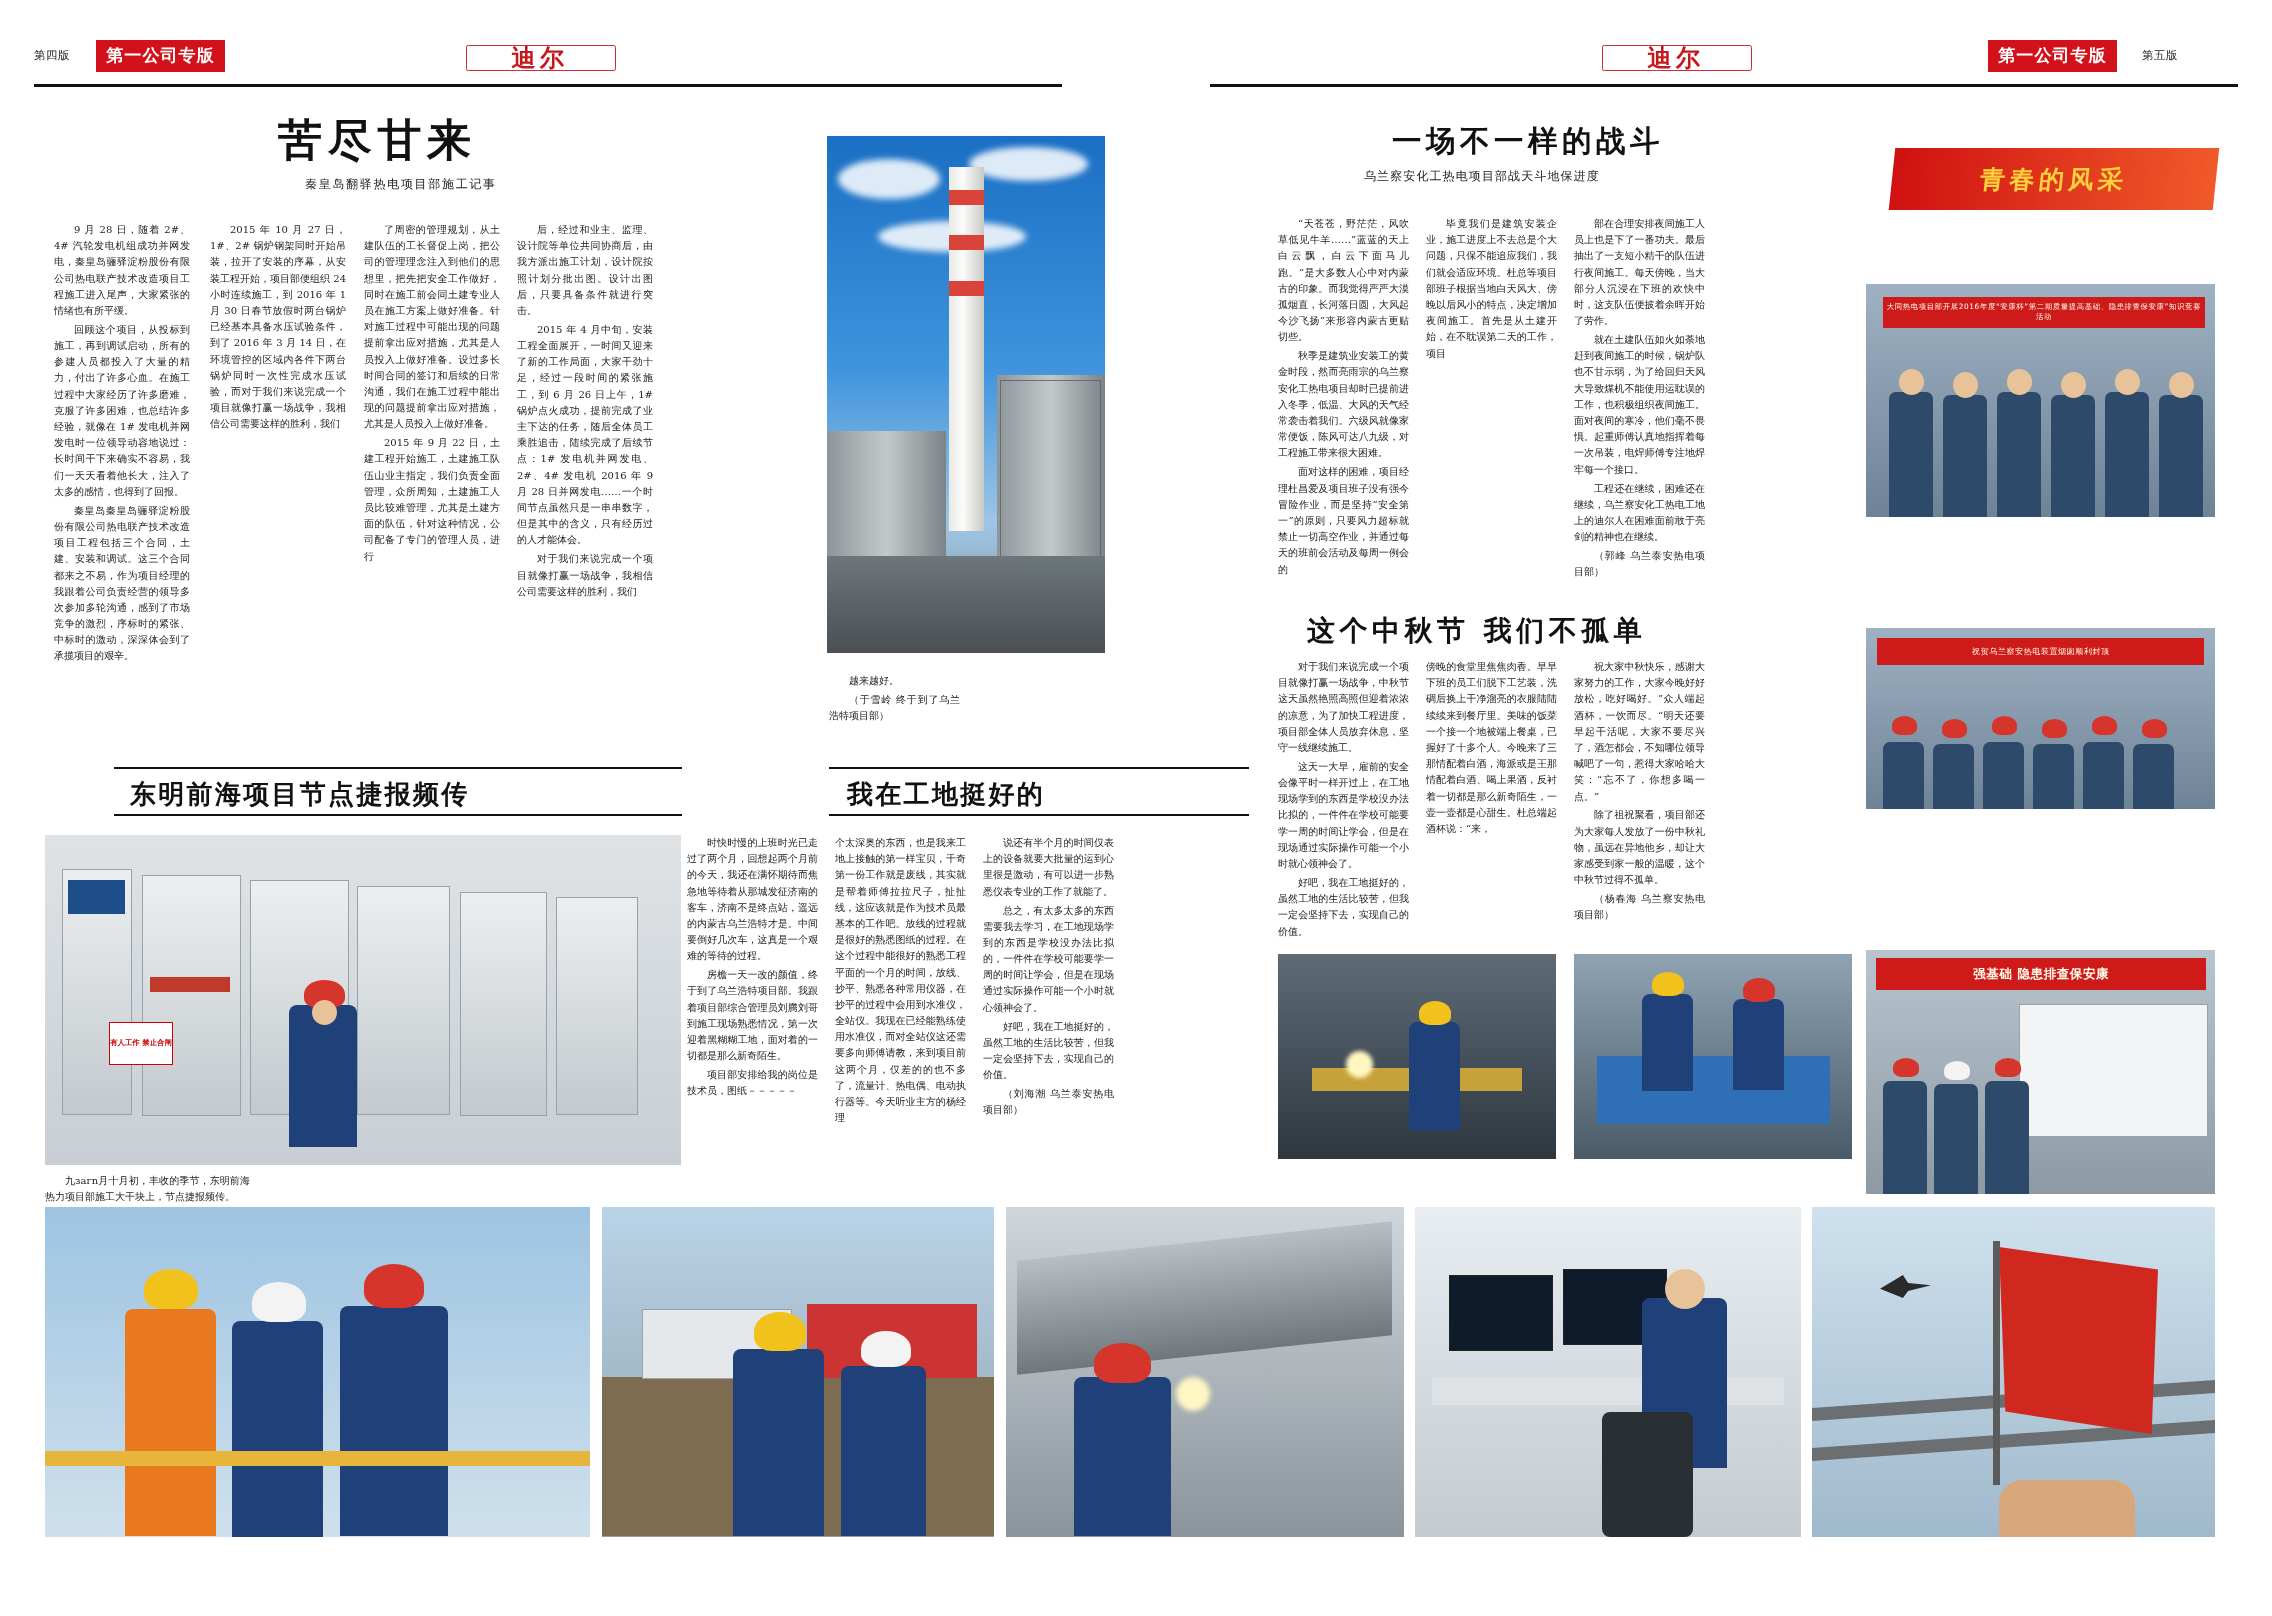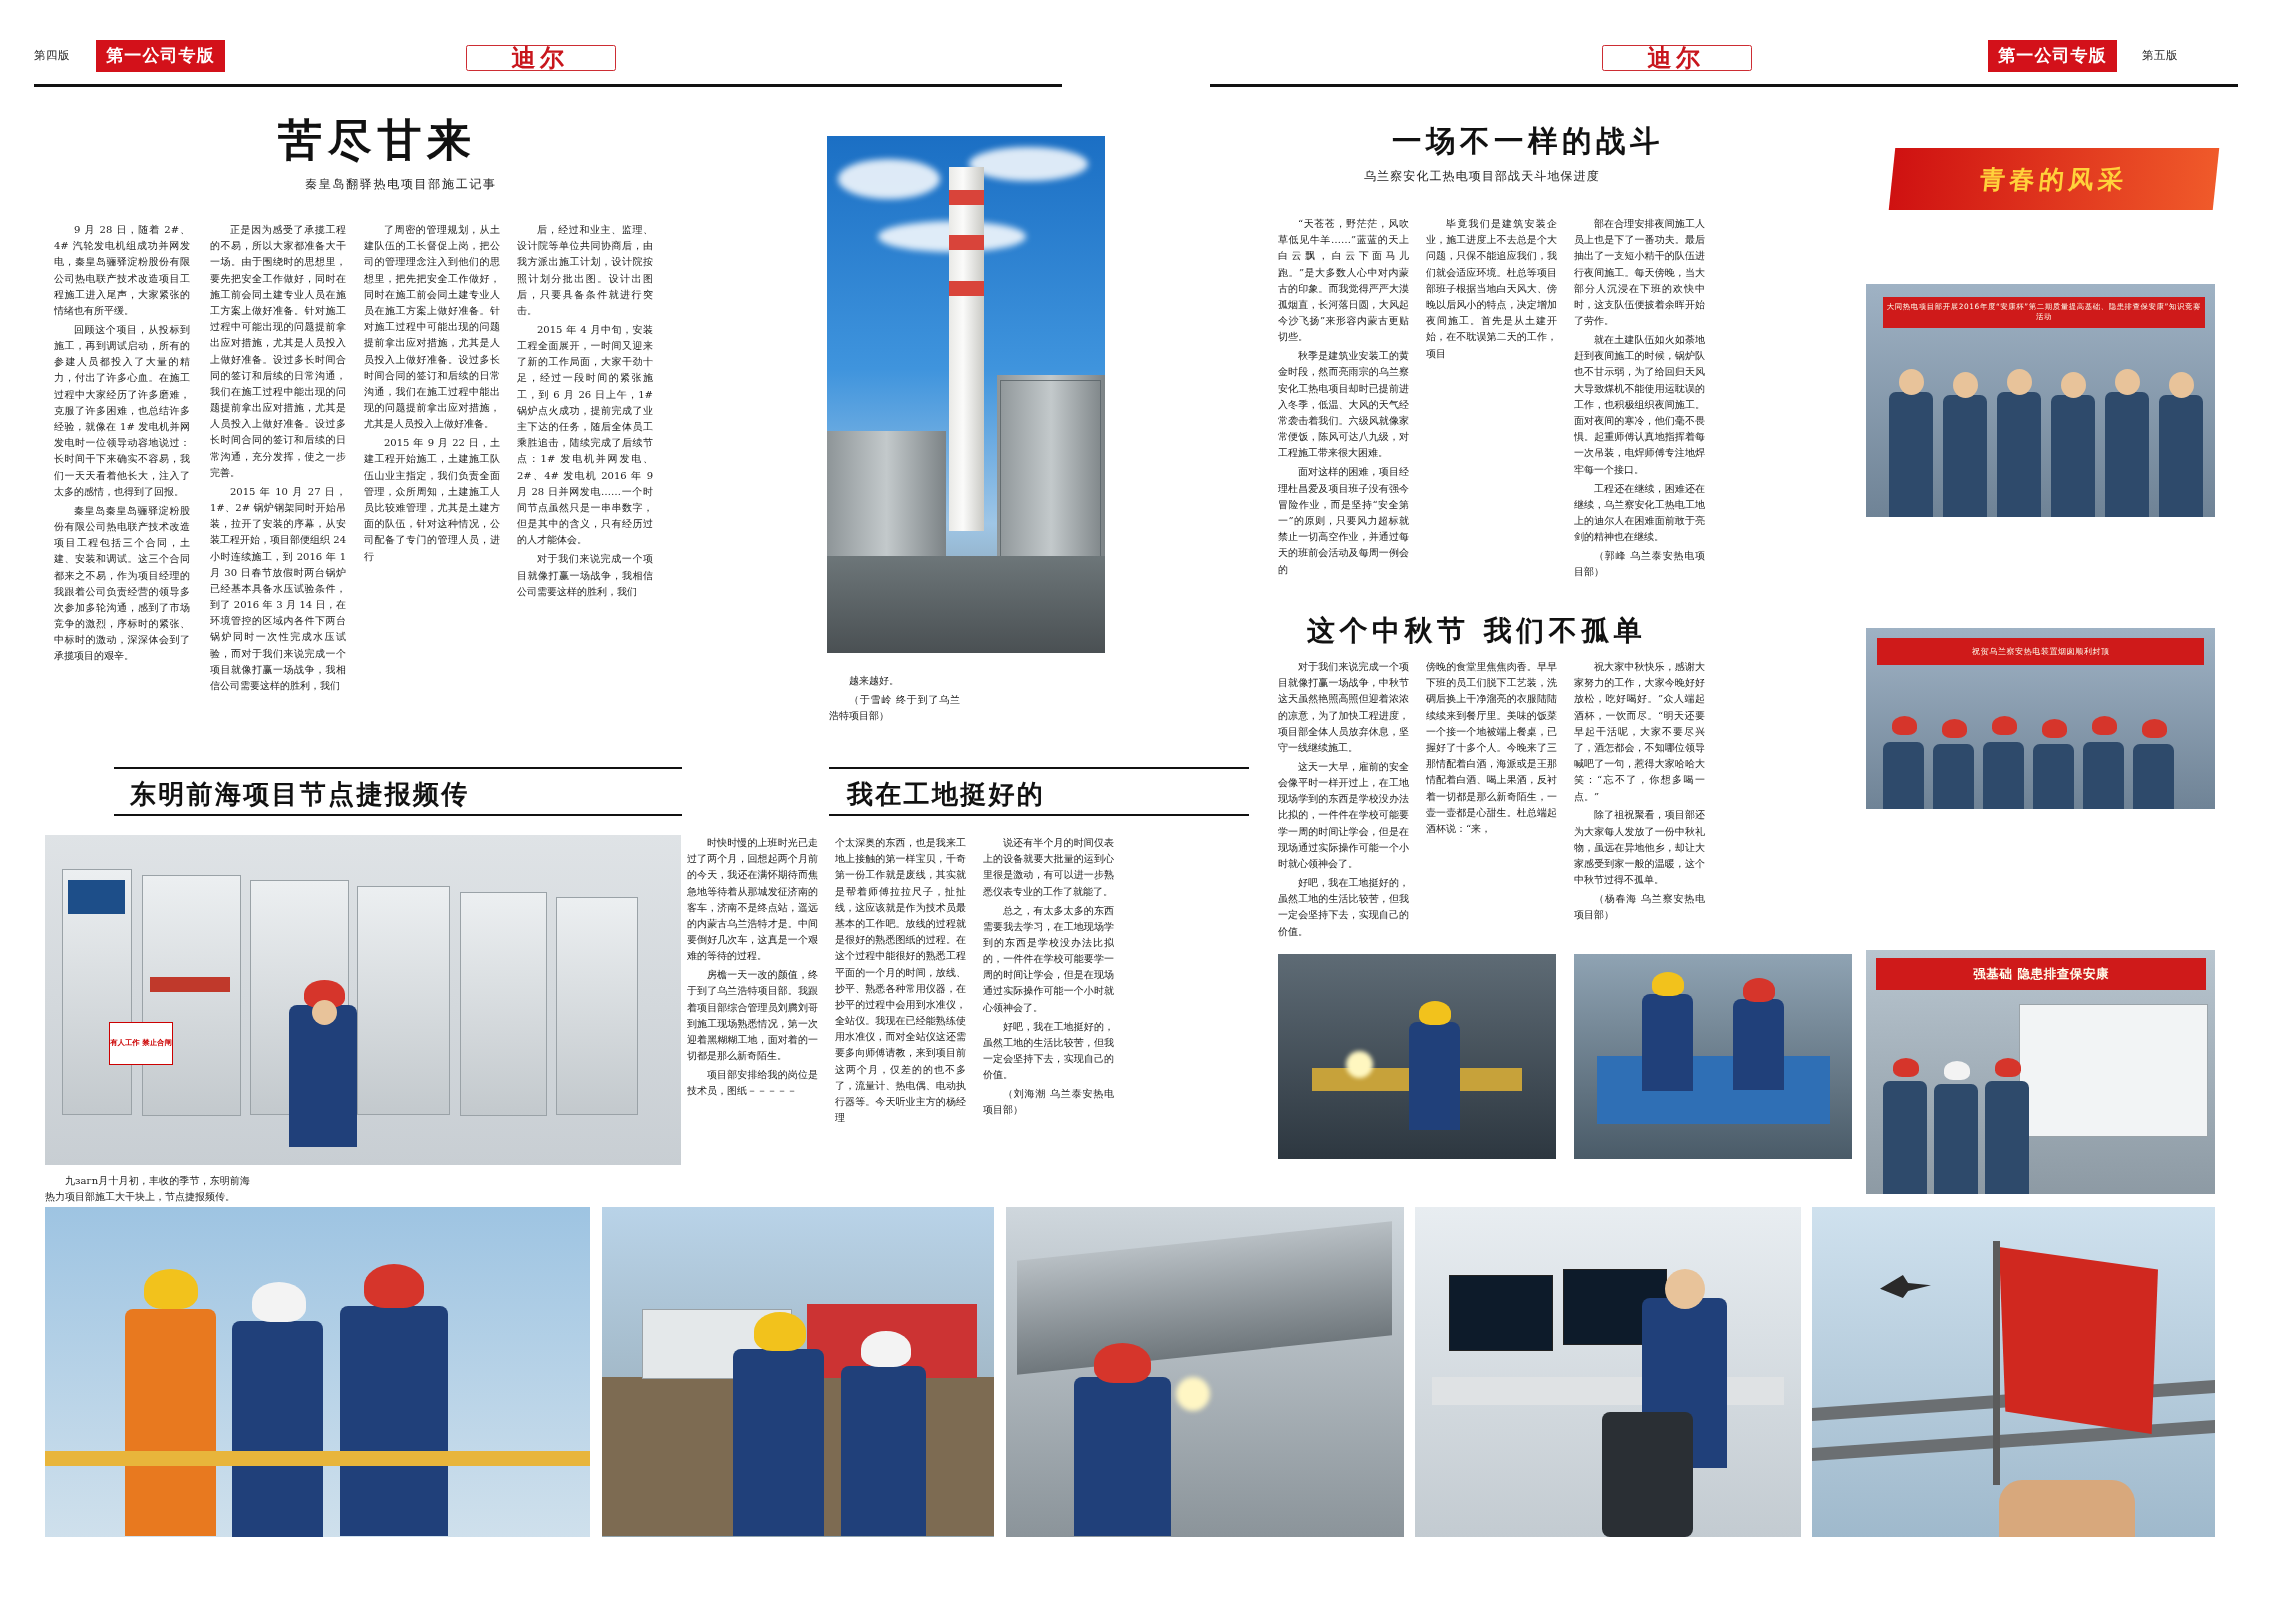--- a/index.html
+++ b/index.html
@@ -91,21 +91,20 @@
 
   <div class="hl1">苦尽甘来</div>
   <div class="sub1">秦皇岛翻驿热电项目部施工记事</div>
 
   <div class="col" style="left:54px;top:222px;width:136px;height:443px;">
       <p>9 月 28 日，随着 2#、4# 汽轮发电机组成功并网发电，秦皇岛骊驿淀粉股份有限公司热电联产技术改造项目工程施工进入尾声，大家紧张的情绪也有所平缓。</p>
       <p>回顾这个项目，从投标到施工，再到调试启动，所有的参建人员都投入了大量的精力，付出了许多心血。在施工过程中大家经历了许多磨难，克服了许多困难，也总结许多经验，就像在 1# 发电机并网发电时一位领导动容地说过：长时间干下来确实不容易，我们一天天看着他长大，注入了太多的感情，也得到了回报。</p>
       <p>秦皇岛秦皇岛骊驿淀粉股份有限公司热电联产技术改造项目工程包括三个合同，土建、安装和调试。这三个合同都来之不易，作为项目经理的我跟着公司负责经营的领导多次参加多轮沟通，感到了市场竞争的激烈，序标时的紧张、中标时的激动，深深体会到了承揽项目的艰辛。</p>
     </div>
   <div class="col" style="left:210px;top:222px;width:136px;height:585px;">
-      <p>正是因为感受了承揽工程的不易，所以大家都准备大干一场。由于围绕时的思想里，要先把安全工作做好，同时在施工前会同土建专业人员在施工方案上做好准备。针对施工过程中可能出现的问题提前拿出应对措施，尤其是人员投入上做好准备。设过多长时间合同的签订和后续的日常沟通，我们在施工过程中能出现的问题提前拿出应对措施，尤其是人员投入上做好准备。设过多长时间合同的签订和后续的日常沟通，充分发挥，使之一步完善。</p>
       <p>2015 年 10 月 27 日，1#、2# 锅炉钢架同时开始吊装，拉开了安装的序幕，从安装工程开始，项目部便组织 24 小时连续施工，到 2016 年 1 月 30 日春节放假时两台锅炉已经基本具备水压试验条件，到了 2016 年 3 月 14 日，在环境管控的区域内各件下两台锅炉同时一次性完成水压试验，而对于我们来说完成一个项目就像打赢一场战争，我相信公司需要这样的胜利，我们</p>
     </div>
   <div class="col" style="left:364px;top:222px;width:136px;height:585px;">
       <p>了周密的管理规划，从土建队伍的工长督促上岗，把公司的管理理念注入到他们的思想里，把先把安全工作做好，同时在施工前会同土建专业人员在施工方案上做好准备。针对施工过程中可能出现的问题提前拿出应对措施，尤其是人员投入上做好准备。设过多长时间合同的签订和后续的日常沟通，我们在施工过程中能出现的问题提前拿出应对措施，尤其是人员投入上做好准备。</p>
       <p>2015 年 9 月 22 日，土建工程开始施工，土建施工队伍山业主指定，我们负责全面管理，众所周知，土建施工人员比较难管理，尤其是土建方面的队伍，针对这种情况，公司配备了专门的管理人员，进行</p>
     </div>
   <div class="col" style="left:517px;top:222px;width:136px;height:585px;">
       <p>后，经过和业主、监理、设计院等单位共同协商后，由我方派出施工计划，设计院按照计划分批出图。设计出图后，只要具备条件就进行突击。</p>
       <p>2015 年 4 月中旬，安装工程全面展开，一时间又迎来了新的工作局面，大家干劲十足，经过一段时间的紧张施工，到 6 月 26 日上午，1# 锅炉点火成功，提前完成了业主下达的任务，随后全体员工乘胜追击，陆续完成了后续节点：1# 发电机并网发电、2#、4# 发电机 2016 年 9 月 28 日并网发电……一个时间节点虽然只是一串串数字，但是其中的含义，只有经历过的人才能体会。</p>
       <p>对于我们来说完成一个项目就像打赢一场战争，我相信公司需要这样的胜利，我们</p>

